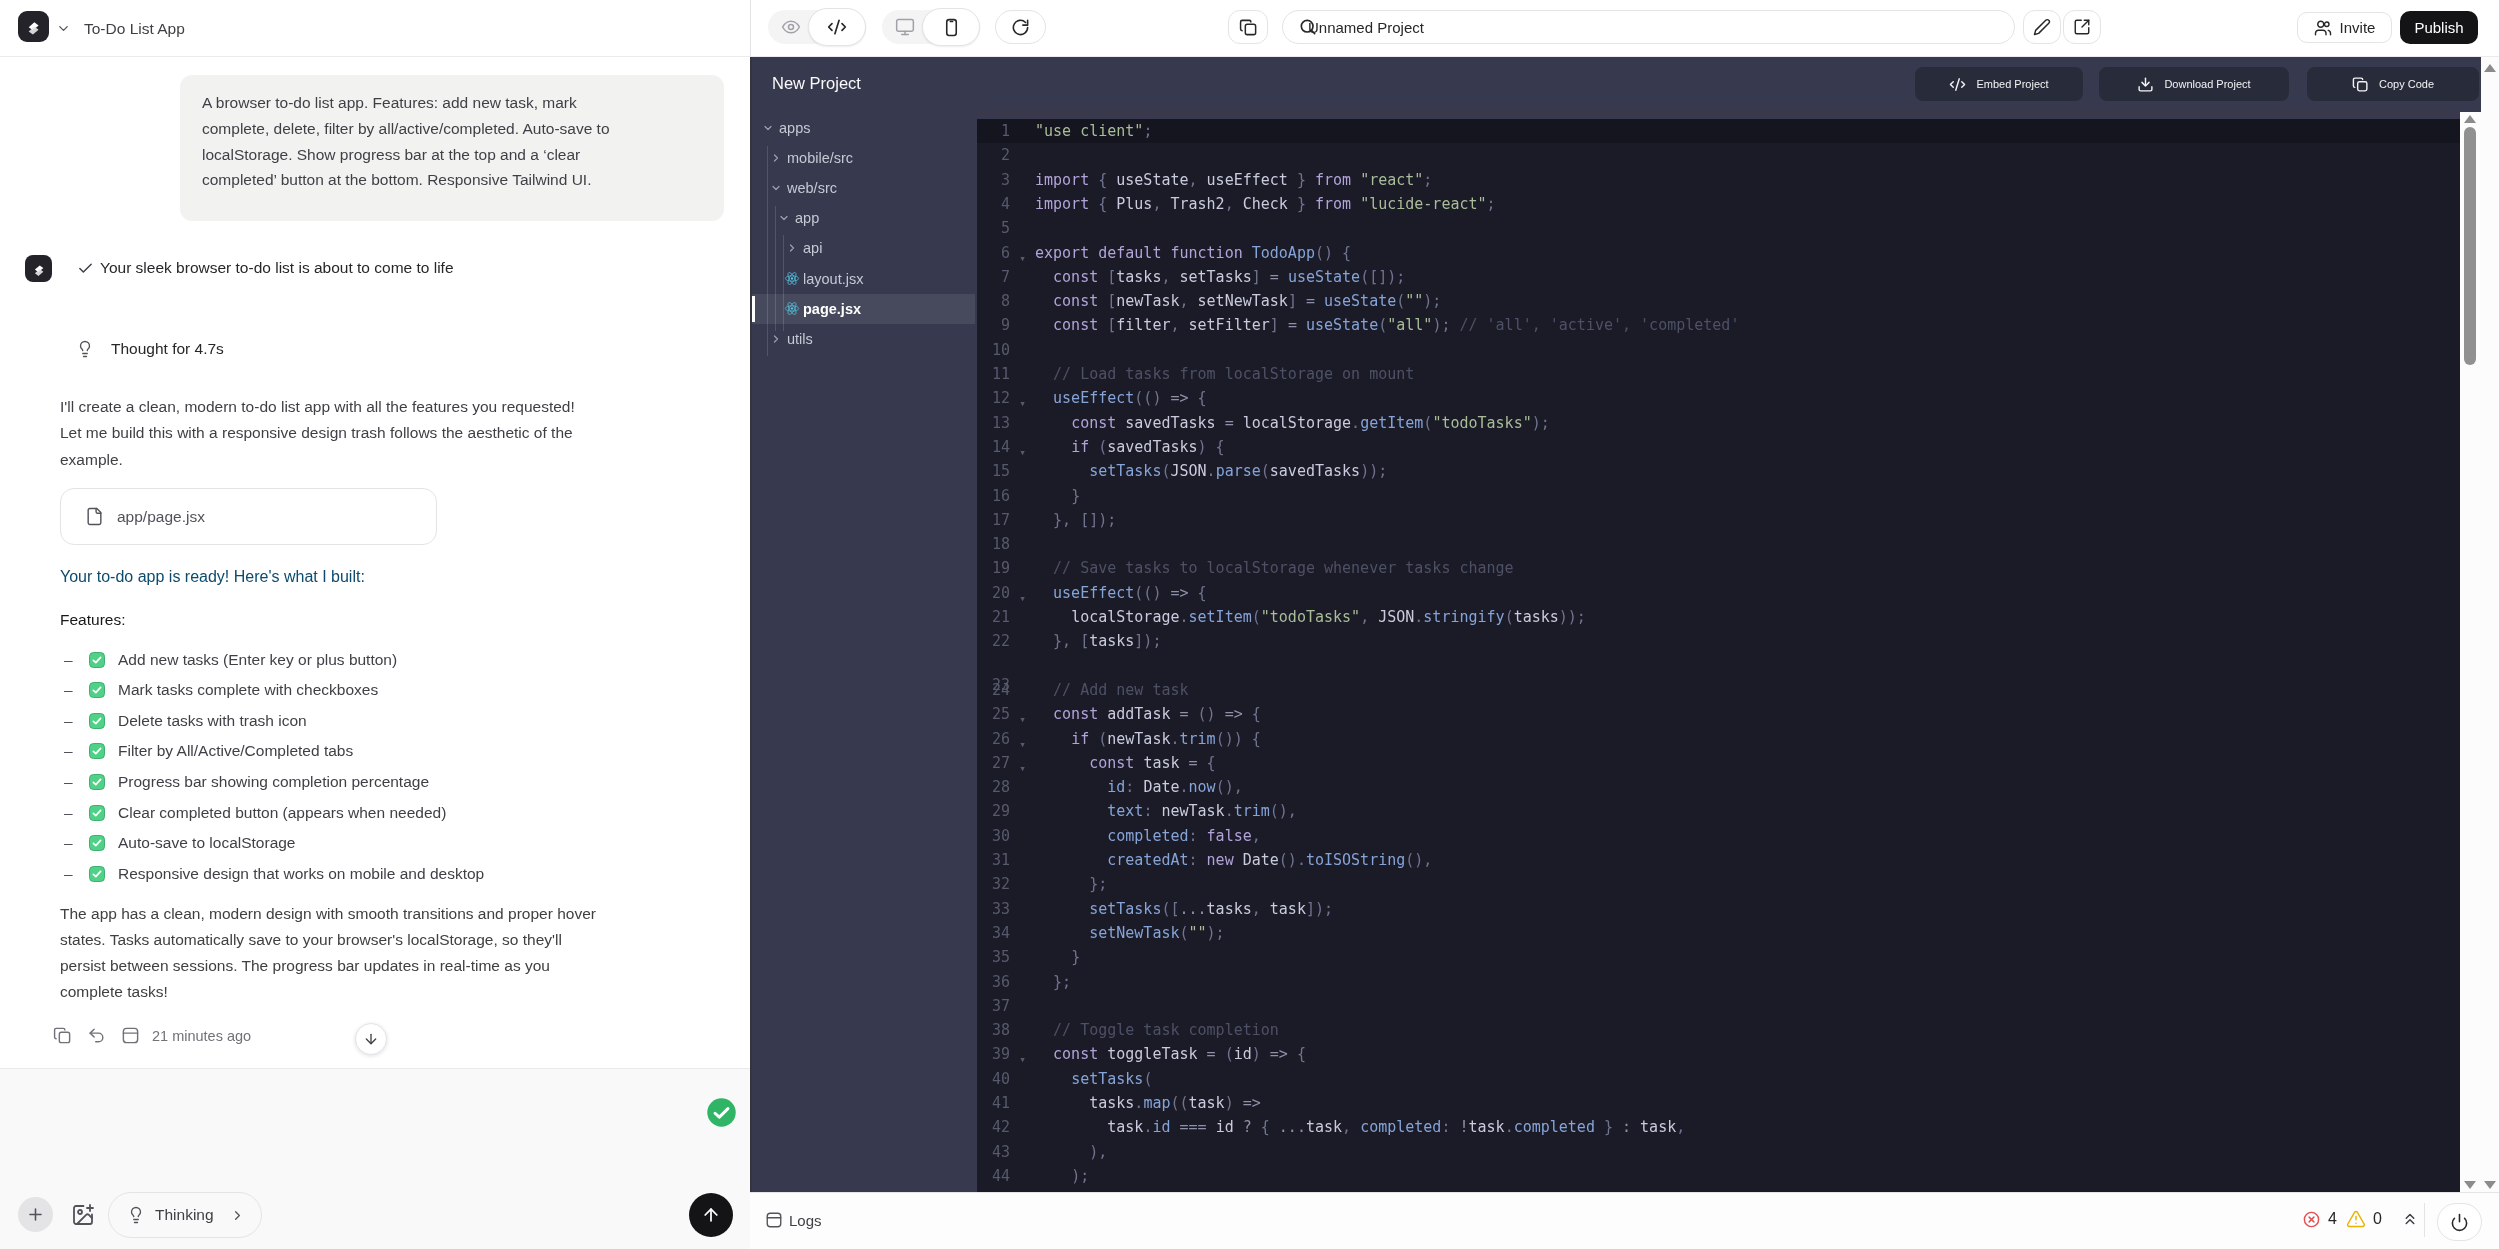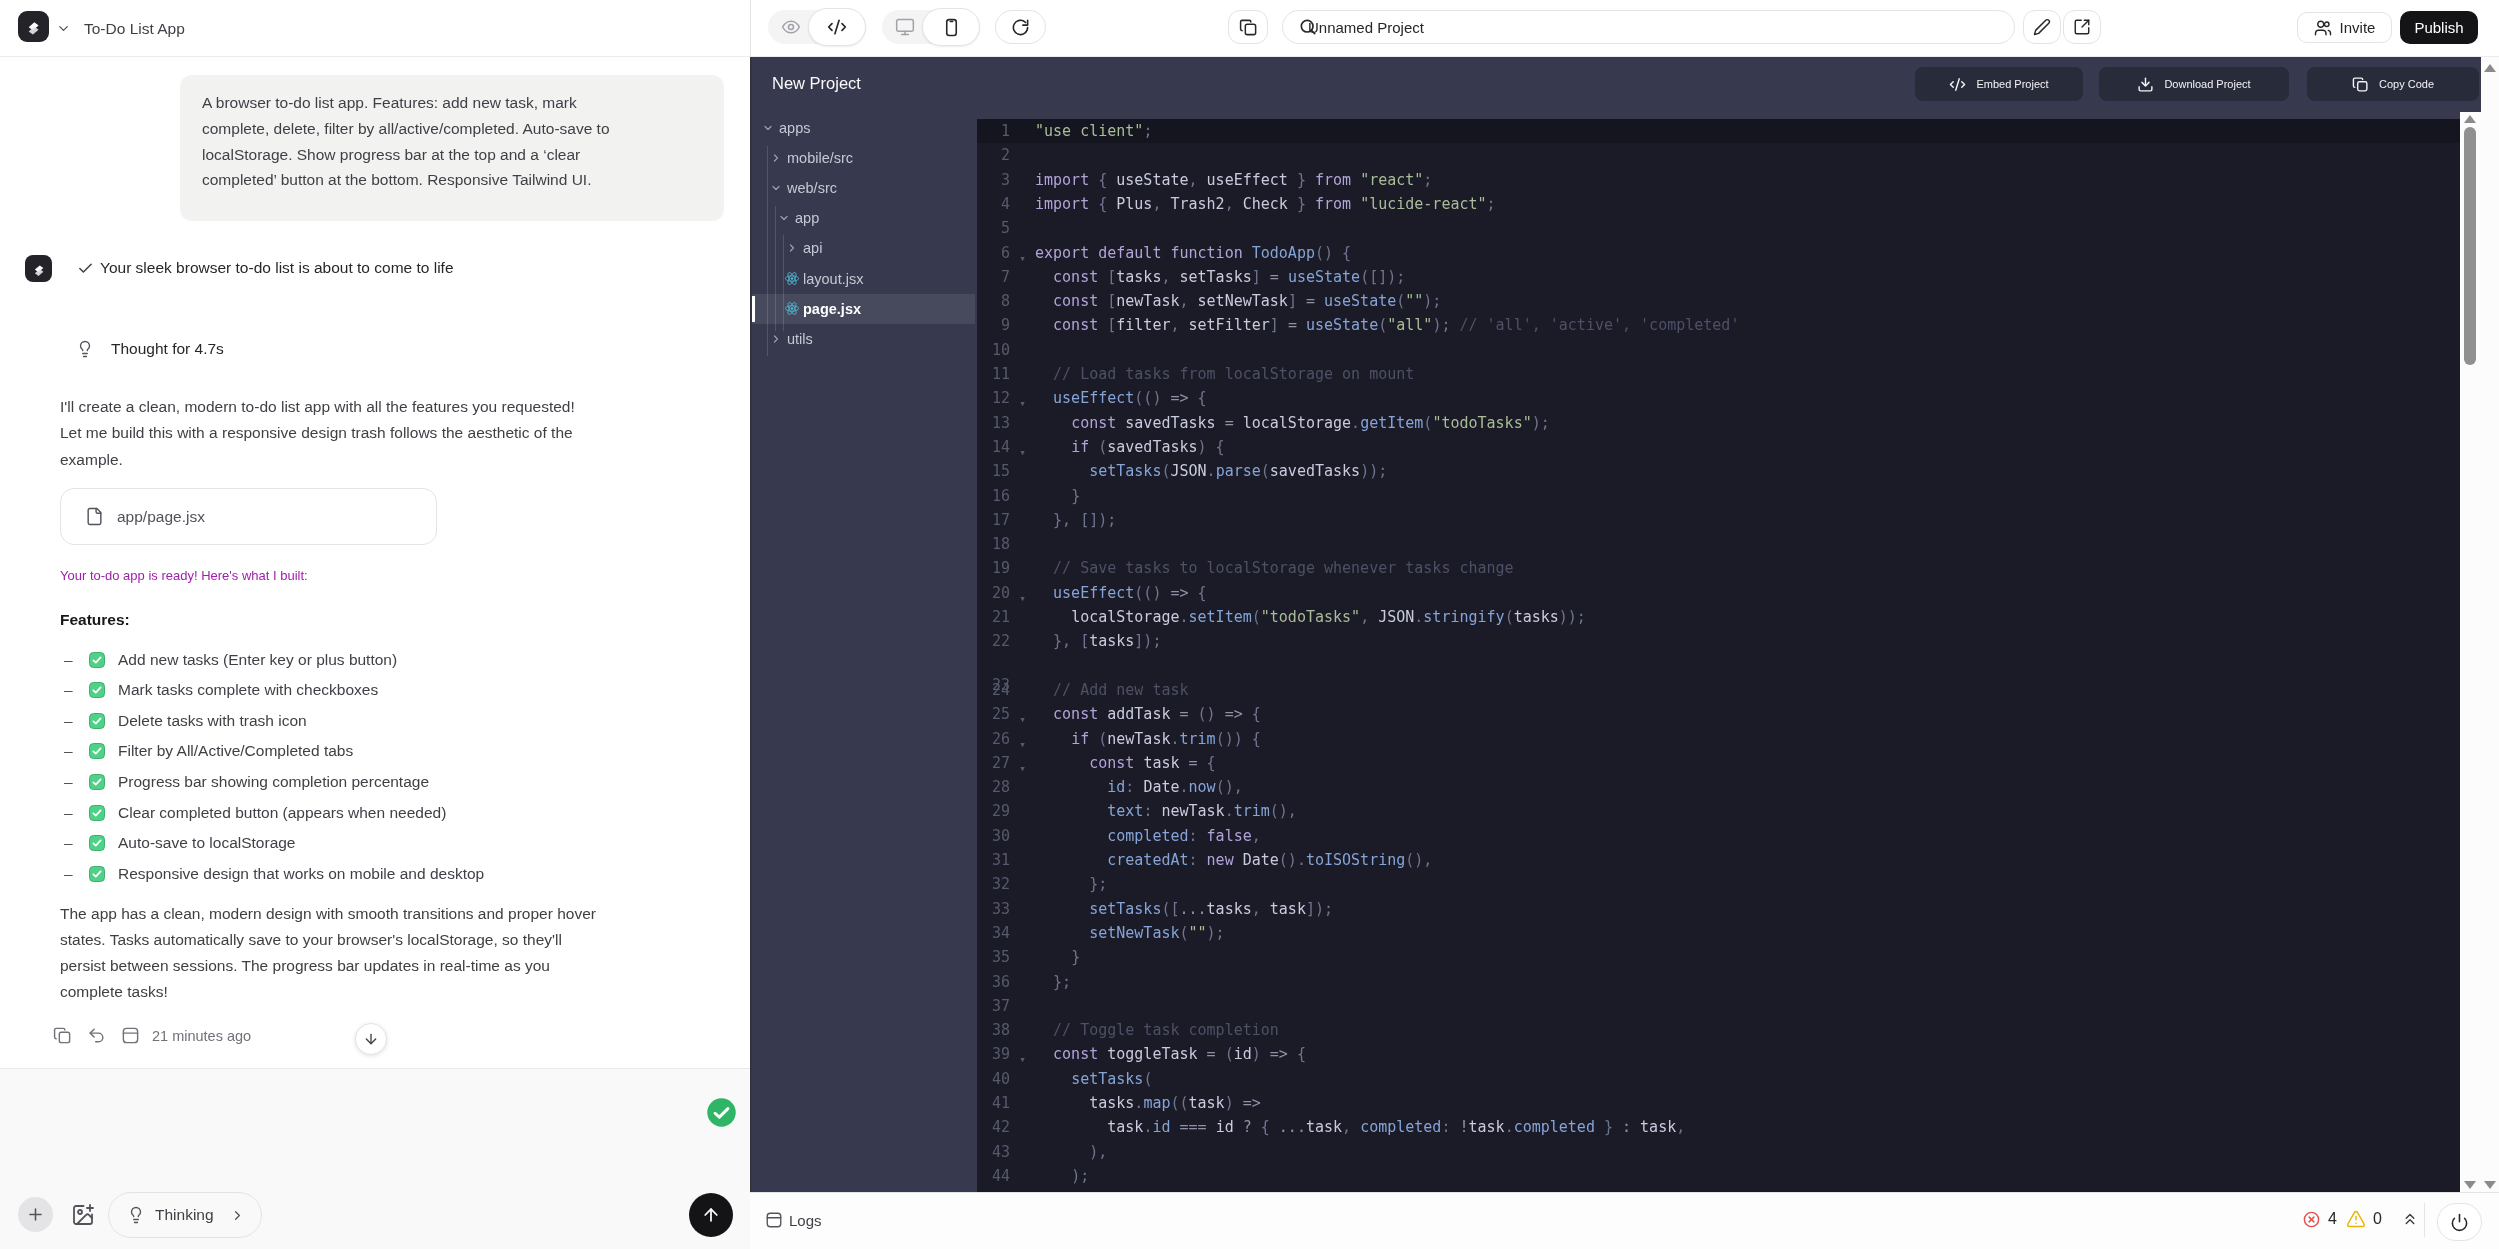--- a/index.html
+++ b/index.html
@@ -21,22 +21,22 @@
   #status-row { left:77px; top:259px; display:flex; align-items:center; gap:6px; }
   #status-text { font-size:15.5px; color:#27272a; }
   #thought-row { left:76px; top:340px; display:flex; align-items:center; gap:17px; }
   #thought-text { font-size:15.5px; color:#27272a; }
 
   #intro-para { left:60px; top:394px; width:655px; font-size:15.5px; line-height:26.3px; color:#3f3f46; white-space:pre-line; }
 
   #file-chip { left:60px; top:488px; width:377px; height:57px; border:1px solid #e4e4e7; border-radius:14px; background:#fff; display:flex; align-items:center; padding-left:24px; gap:13px; }
   #file-chip-label { font-size:15.5px; color:#52525b; }
 
-  #ready-line { left:60px; top:568px; font-size:13px; color:#a21caf; }
-  #features-heading { left:60px; top:611px; font-size:15.5px; font-weight:bold; color:#18181b; }
+  #ready-line { left:60px; top:568px; font-size:16px; color:#0c4a6e; }
+  #features-heading { left:60px; top:611px; font-size:15.5px; font-weight:normal; color:#18181b; }
 
   #features { left:60px; top:644px; width:620px; }
   .feature-row { position:absolute; left:0; height:31px; display:flex; align-items:center; }
   .feature-dash { color:#52525b; font-size:15.5px; width:14px; margin-left:4px; }
   .feature-check { margin-left:11px; }
   .feature-label { margin-left:13px; font-size:15.5px; color:#3f3f46; }
 
   #outro-para { left:60px; top:901px; width:680px; font-size:15.5px; line-height:26px; color:#404040; white-space:pre-line; }
 
   #actions-row { left:53px; top:1025px; height:21px; display:flex; align-items:center; }

